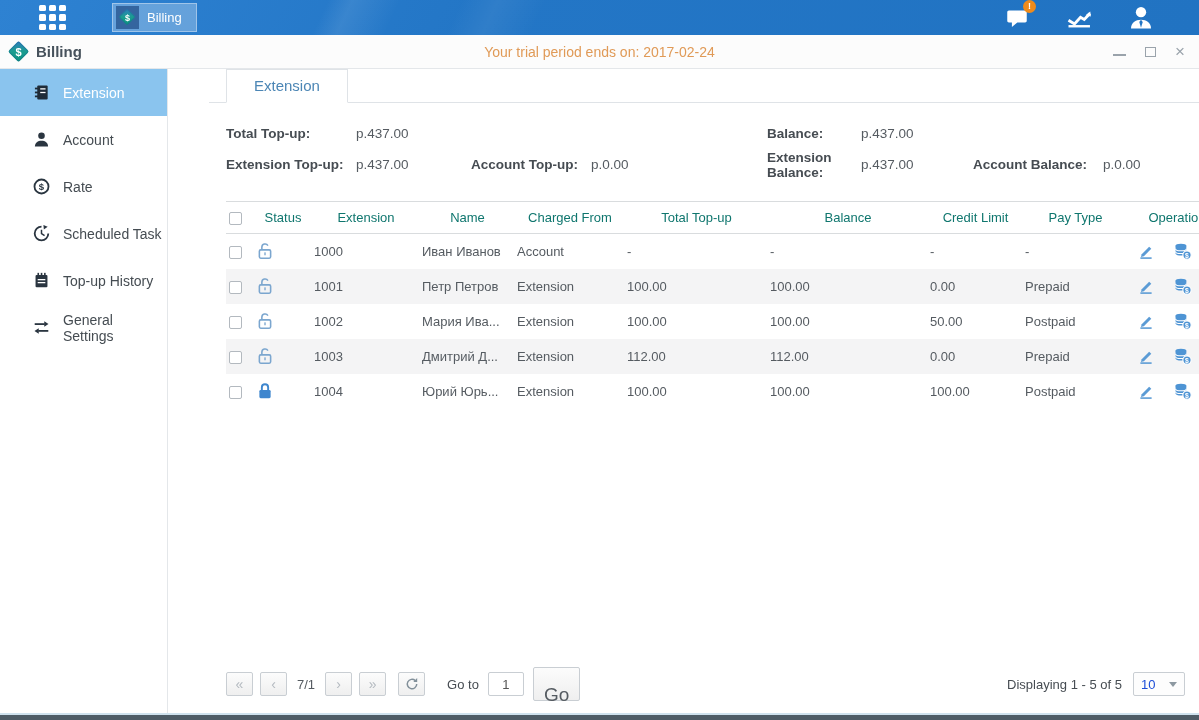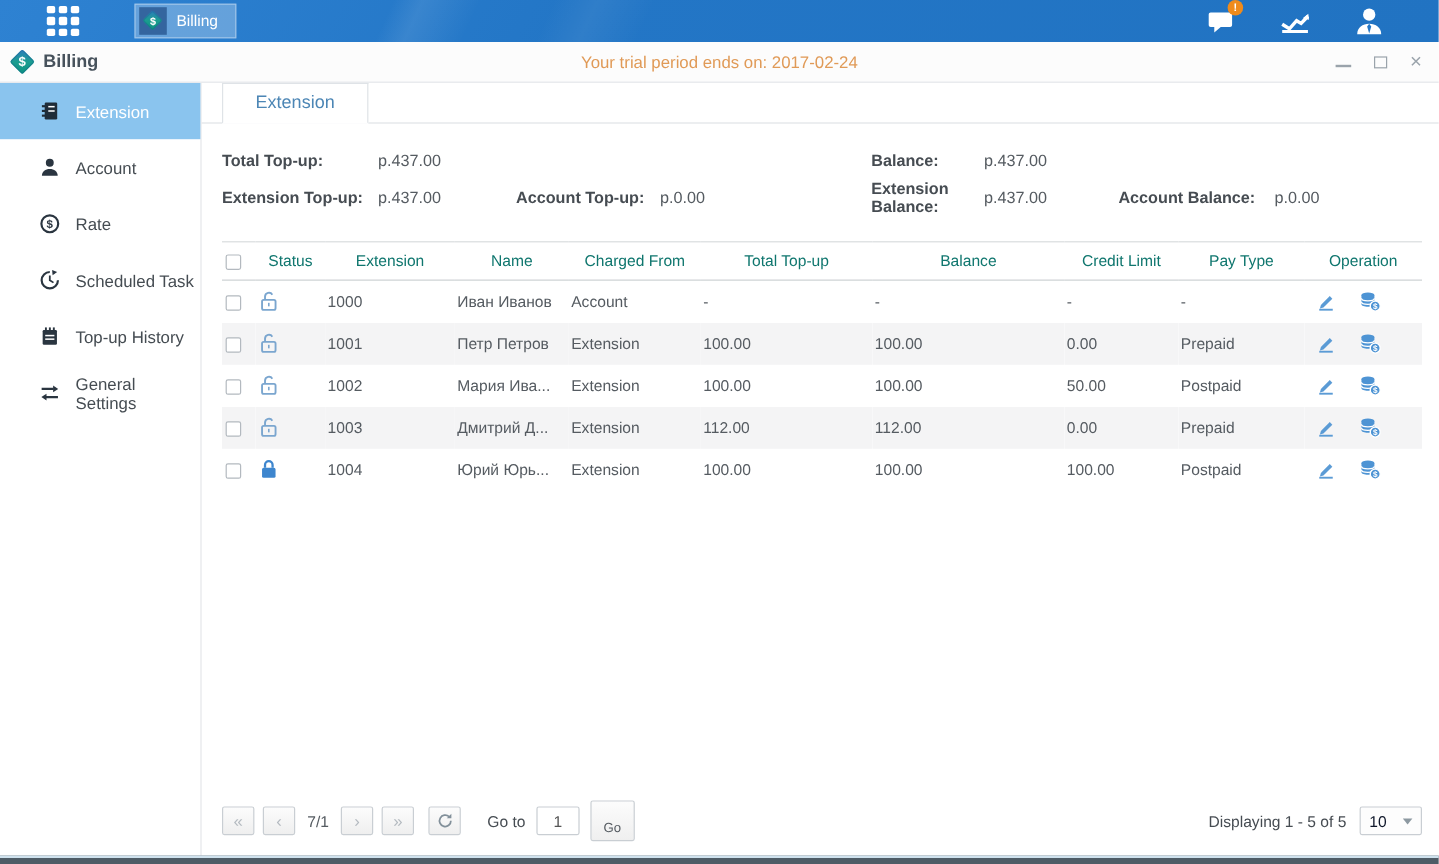--- a/index.html
+++ b/index.html
@@ -43,21 +43,21 @@
     border-bottom:1px solid #e4e7ea; display:flex; align-items:center; padding:0 14px 0 8px; }
   .win-title { font-size:15px; font-weight:bold; color:#47525c; margin-left:7px; }
   .trial { position:absolute; left:50%; transform:translateX(-50%); color:#e09a57; font-size:14px; white-space:nowrap; }
   .win-controls { margin-left:auto; display:flex; align-items:center; gap:19px; }
   .ctrl { cursor:pointer; display:inline-flex; align-items:center; justify-content:center; height:14px; }
   .ctrl-min { width:13px; border-bottom:2px solid #9aa3ab; height:8px; }
   .ctrl-max { width:11px; height:10px; border:1.5px solid #9aa3ab; }
   .ctrl-close { color:#9aa3ab; font-size:17px; line-height:14px; }
 
   
-  .body-row { flex:1 1 auto; display:flex; min-height:0; }
+  .body-row { flex:1 1 auto; display:flex; min-height:0;gap:41px; }
 
   .sidebar { width:168px; flex:0 0 168px; background:#fff; border-right:1px solid #e4e7ea; }
   .nav-item { height:47px; display:flex; align-items:center; padding-left:33px; gap:13px;
     font-size:14px; color:#454c52; cursor:pointer; }
   .nav-item svg { flex:0 0 auto; color:#2a3540; }
   .nav-item.active { background:#8ac4ee; color:#fff; }
   .nav-item.active svg { color:#1f2c38; }
 
   .main { flex:1 1 auto; display:flex; flex-direction:column; min-width:0; }
 
@@ -104,26 +104,26 @@
   .pagebar { flex:0 0 46px; display:flex; align-items:center; padding-bottom:12px; }
   .pg-btn { width:27px; height:24px; border:1px solid #c9ced3; border-radius:2px;
     background:linear-gradient(#fcfcfc,#efefef); display:flex; align-items:center; justify-content:center;
     margin-right:7px; cursor:pointer; color:#b4bac0; font-size:14px; line-height:1; }
   .pg-label { color:#555b61; font-size:13px; margin:0 10px 0 3px; }
   .pg-refresh { margin-left:5px; }
   .goto-label { color:#464c52; font-size:13px; margin:0 9px 0 15px; }
   .goto-input { width:36px; height:24px; border:1px solid #c9ced3; border-radius:2px; text-align:center;
     font-size:13px; color:#555; font-family:"Liberation Sans",sans-serif; }
   .go-btn { margin-left:9px; height:24px; padding:16px 10px; border:1px solid #c9ced3; border-radius:2px;
-    background:linear-gradient(#fcfcfc,#efefef); color:#555b61; font-size:11px; cursor:pointer; font-family:"Liberation Sans",sans-serif; }
+    background:linear-gradient(#fcfcfc,#efefef); color:#555b61; font-size:19px; cursor:pointer; font-family:"Liberation Sans",sans-serif; }
   .pg-right { margin-left:auto; display:flex; align-items:center; }
   .displaying { color:#464c52; font-size:13px; }
   .pagesize { margin-left:11px; width:52px; height:24px; border:1px solid #c9ced3; border-radius:2px;
     background:#fdfdfd; display:flex; align-items:center; padding:0 7px; cursor:pointer; }
-  .pagesize span { font-size:13px; color:#0f172a; flex:1; }
+  .pagesize span { font-size:13px; color:#1d4ed8; flex:1; }
   .caret { width:0; height:0; border-left:4.5px solid transparent; border-right:4.5px solid transparent; border-top:5px solid #8d99a1; }
 
   .bottom-strip { flex:0 0 7px; background:#4e5c66; border-top:2px solid #cfe2ee; }
 </style>
 </head>
 <body>
 
 <div class="app">
 
   <div class="topbar">

